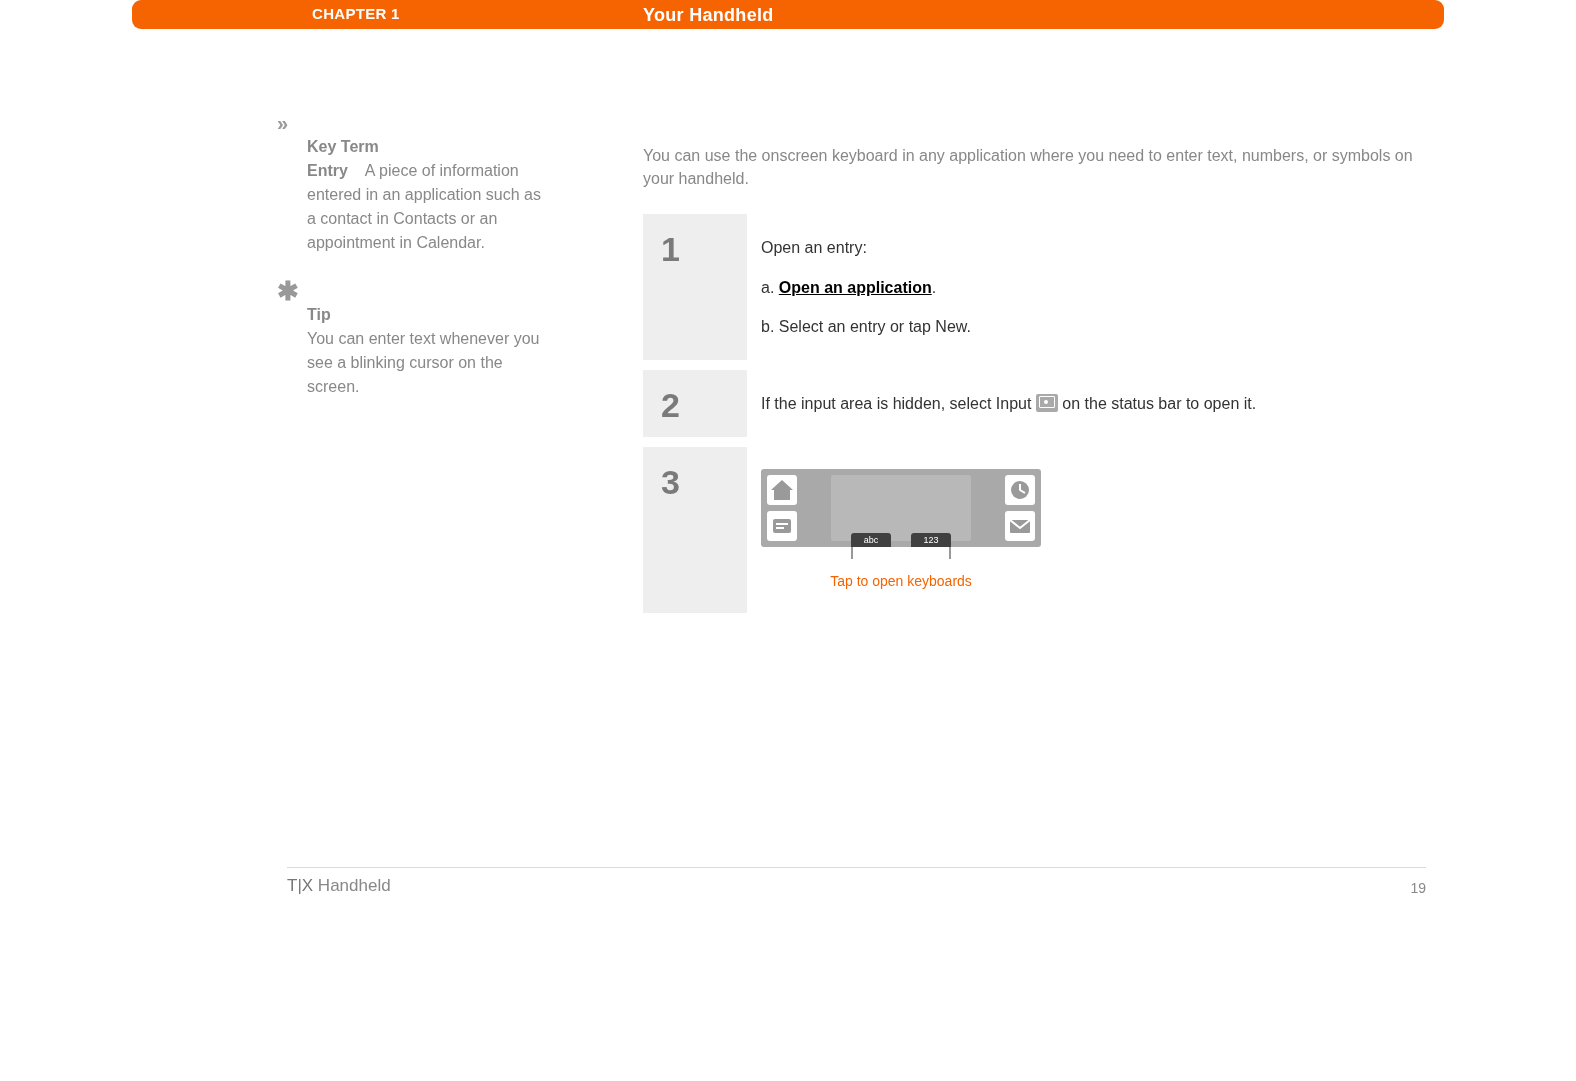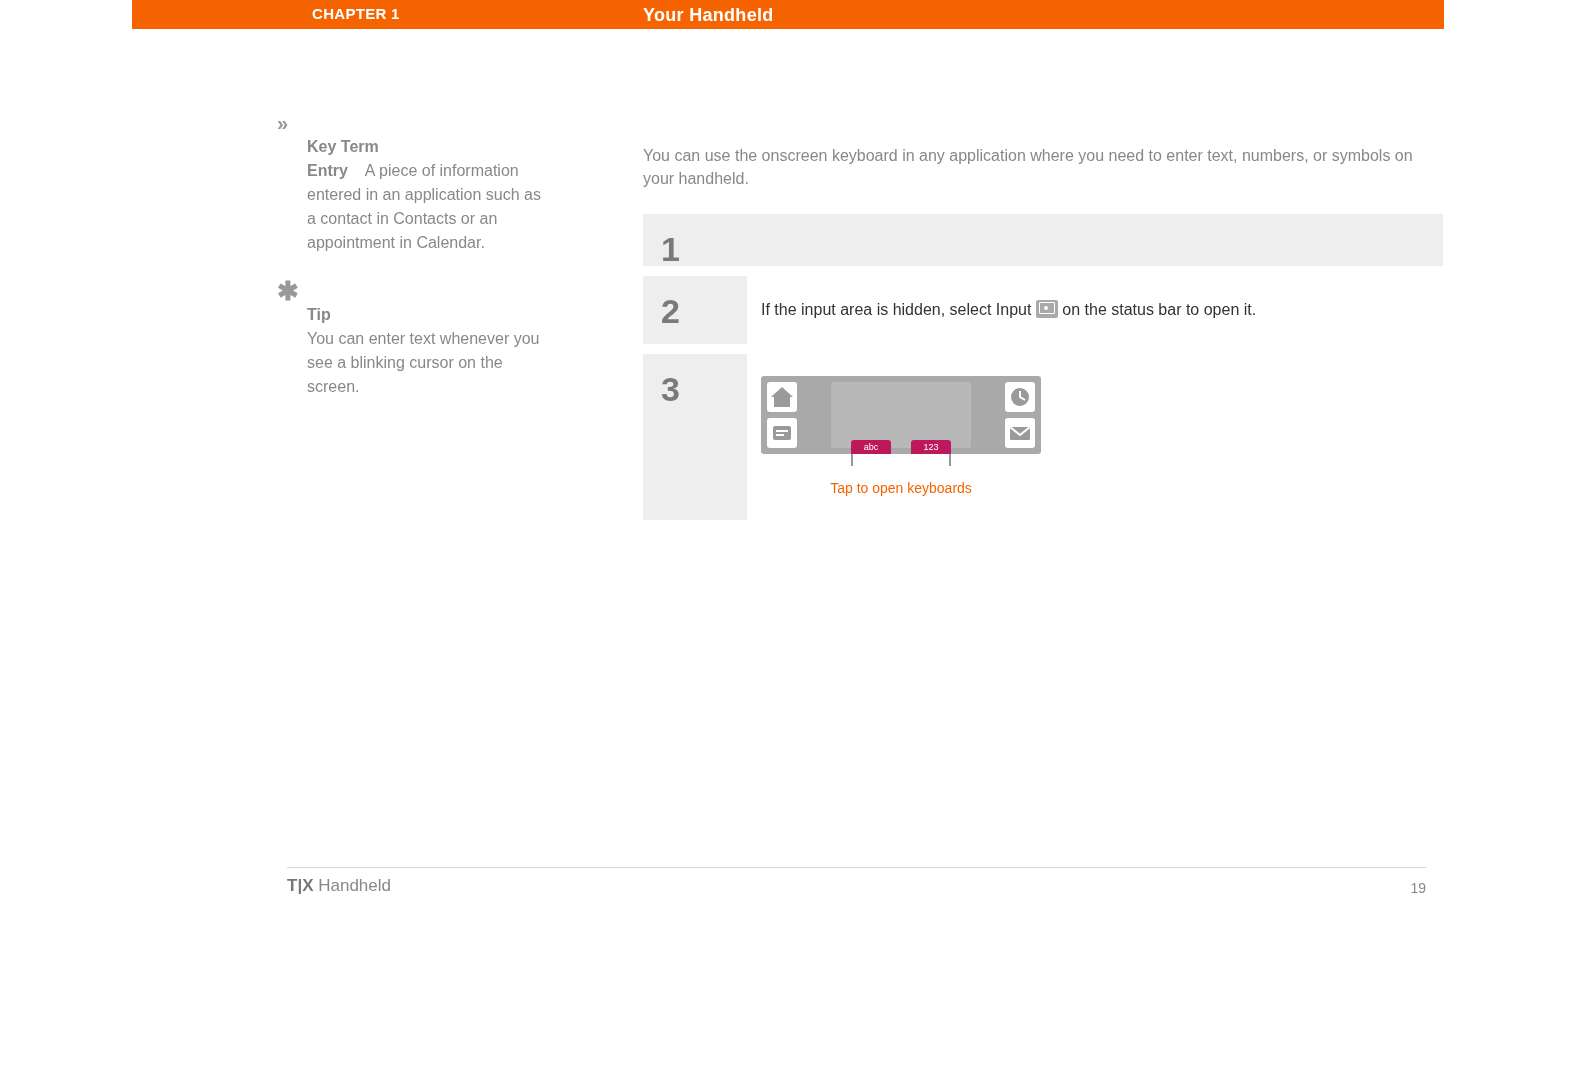--- a/index.html
+++ b/index.html
@@ -1,19 +1,19 @@
 <!DOCTYPE html>
 <html><head>
 <meta charset="utf-8">
 <style>
   * { box-sizing: border-box; margin: 0; padding: 0; }
   html, body { width: 1576px; height: 1081px; background: #ffffff; font-family: "Helvetica Neue", Helvetica, Arial, sans-serif; color: #333; }
   .page { position: relative; width: 1312px; height: 908px; margin: 0 auto; }
   
-  .topbar { position: absolute; left: 0; top: 0; width: 1312px; height: 29px; background: #f56400; }
+  .topbar { position: absolute; left: 0; top: 0; width: 1312px; height: 29px; background: #f56400; border-radius: 9px; }
   .topbar .chapter { position: absolute; left: 180px; top: 5px; color: #fff; font-weight: 700; font-size: 15px; letter-spacing: .3px; }
   .topbar .section { position: absolute; left: 511px; top: 5px; color: #fff; font-weight: 700; font-size: 18px; letter-spacing: .3px; }
 
   
   .sidebar { position: absolute; left: 145px; top: 113px; width: 275px; }
   .callout { display: flex; align-items: flex-start; margin-bottom: 26px; }
   .callout .marker { width: 30px; flex: 0 0 30px; color: #999; font-weight: 700; font-size: 20px; line-height: 1; }
   .callout .marker.asterisk { font-size: 26px; line-height: .8; }
   .callout .body { color: #888; font-size: 16px; line-height: 1.5; margin-top: 22px; }
   .callout .body .label { font-weight: 700; display: block; margin-bottom: 0; }
@@ -47,31 +47,31 @@
   
   .diagram { flex: 0 0 280px; display: flex; flex-direction: column; align-items: center; }
   .devicebar { width: 280px; height: 78px; background: #a9a9a9; border-radius: 3px; position: relative; }
   .devicebar .mid { position: absolute; left: 70px; right: 70px; top: 6px; bottom: 6px; background: #b8b8b8; border-radius: 2px; }
   .devicebar .iconbtn { position: absolute; width: 30px; height: 30px; background: #fff; border-radius: 3px; }
   .devicebar .iconbtn svg { width: 100%; height: 100%; }
   .devicebar .iconbtn.tl { left: 6px; top: 6px; }
   .devicebar .iconbtn.bl { left: 6px; bottom: 6px; }
   .devicebar .iconbtn.tr { right: 6px; top: 6px; }
   .devicebar .iconbtn.br { right: 6px; bottom: 6px; }
-  .devicebar .tab { position: absolute; bottom: 0; height: 14px; line-height: 14px; font-size: 9px; color: #fff; text-align: center; background: #be185d; }
+  .devicebar .tab { position: absolute; bottom: 0; height: 14px; line-height: 14px; font-size: 9px; color: #fff; text-align: center; background: #404040; }
   .devicebar .tab.abc { left: 90px; width: 40px; border-top-left-radius: 3px; border-top-right-radius: 3px; }
   .devicebar .tab.n123 { left: 150px; width: 40px; border-top-left-radius: 3px; border-top-right-radius: 3px; }
   .pointer-line { width: 2px; height: 14px; background: #999; }
   .pointer-row { display: flex; justify-content: space-between; width: 100px; margin-top: -2px; }
   .caption { color: #f56400; font-size: 14px; margin-top: 12px; }
 
   
   .footer-rule { position: absolute; left: 155px; right: 18px; bottom: 40px; height: 1px; background: #d9d9d9; }
   .footer { position: absolute; left: 155px; bottom: 12px; color: #888; font-size: 17px; }
-  .footer .tx { color: #777; font-weight: 700; }
+  .footer .tx { color: #777; font-weight: 400; }
   .page-num { position: absolute; right: 18px; bottom: 12px; color: #888; font-size: 14px; }
 </style>
 </head>
 <body>
 
 <div class="page">
 
   <div class="topbar">
     <div class="chapter">CHAPTER 1</div>
     <div class="section">Your Handheld</div>
@@ -96,20 +96,31 @@
     </div>
   </div>
 
   <div class="main">
     <p class="intro">You can use the onscreen keyboard in any application where you need to enter text, numbers, or symbols on your handheld.</p>
 
     <div class="steps">
 
       <div class="step">
         <div class="num">1</div>
+        <div class="content">
+          <div class="textcol">
+            <p>Open an entry:</p>
+            <div class="ol-a">
+              <div class="li">
+                <span>a.  </span><span class="link">Open an application</span><span>.</span>
+              </div>
+              <div class="li">b.  Select an entry or tap New.</div>
+            </div>
+          </div>
+        </div>
       </div>
 
       <div class="step">
         <div class="num">2</div>
         <div class="content">
           <div class="textcol">
             <p>
               <span>If the input area is hidden, select Input </span><span class="inline-icon"></span><span> on the status bar to open it.</span>
             </p>
           </div>

